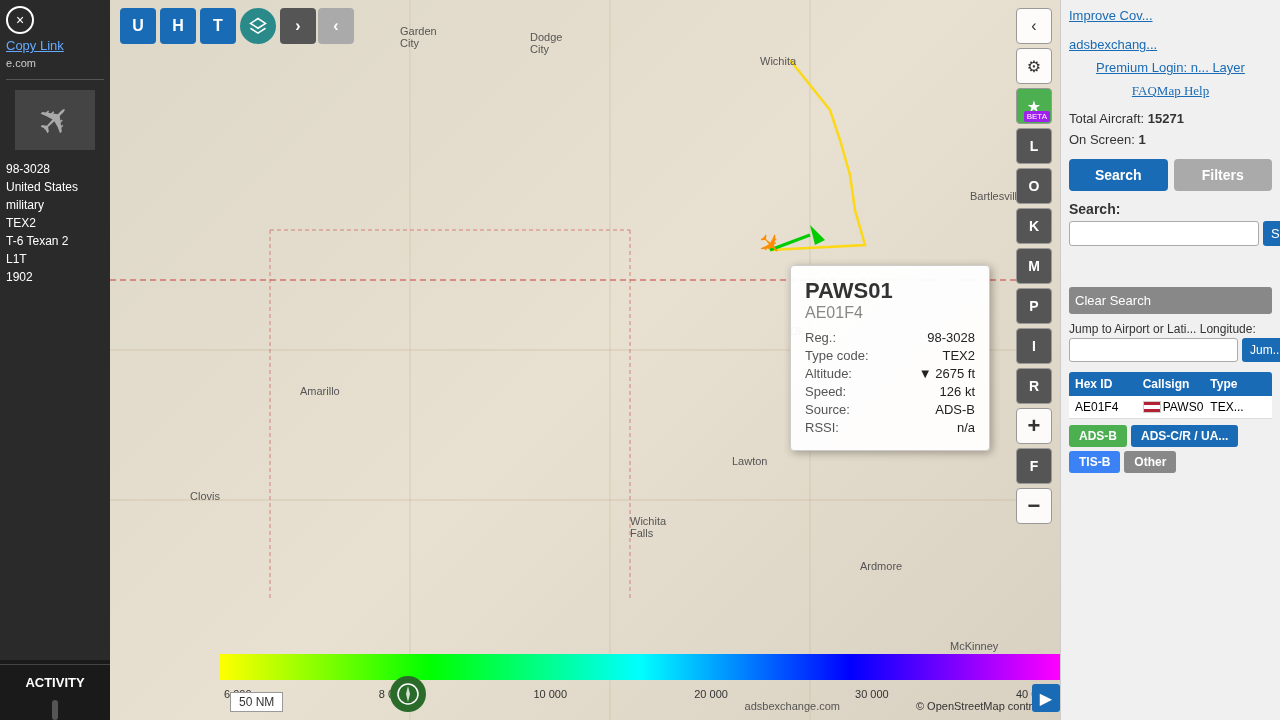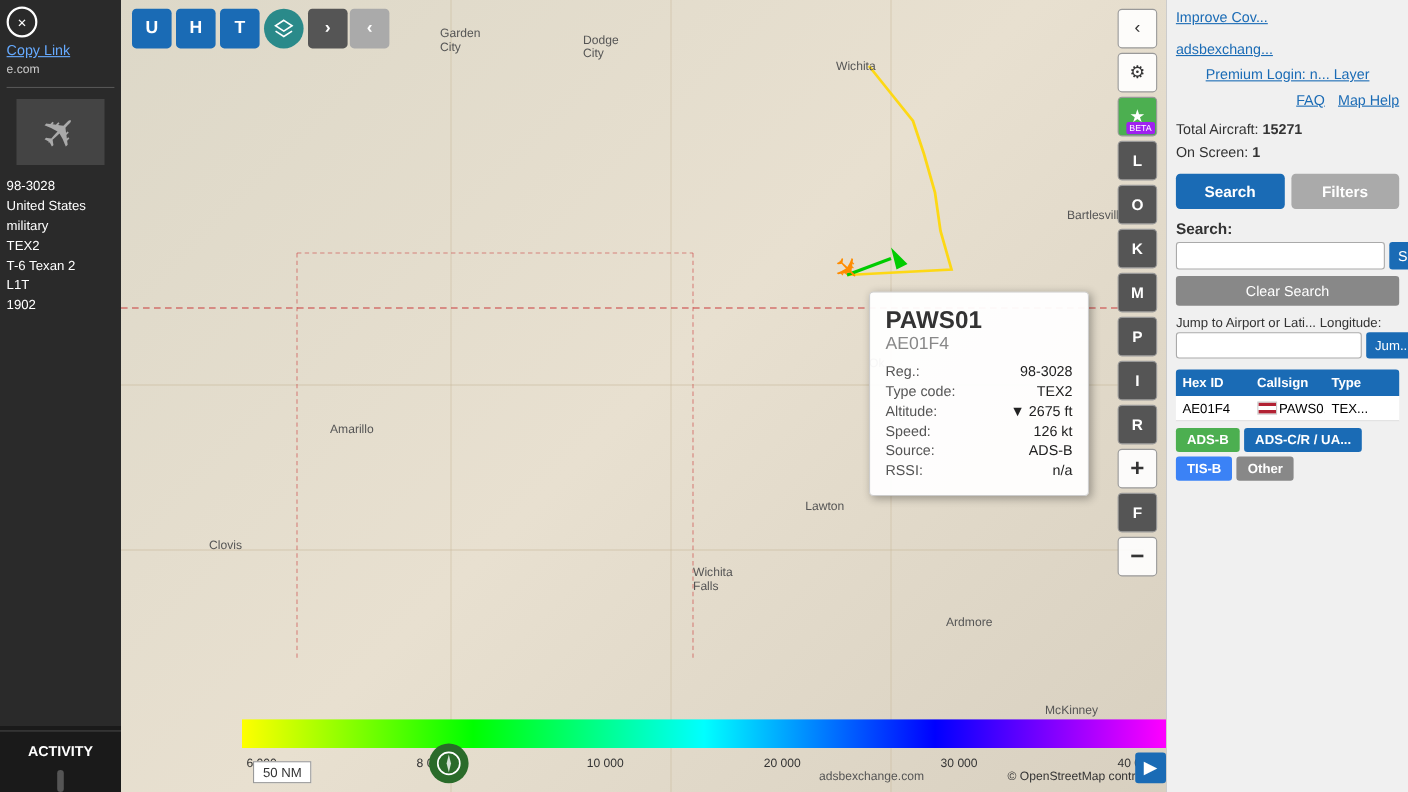--- a/index.html
+++ b/index.html
@@ -322,23 +322,24 @@
     .panel-premium {
       font-size: 13px;
       color: #1a6bb5;
       text-decoration: underline;
       cursor: pointer;
       margin-bottom: 8px;
       text-align: center;
     }
     .panel-nav-links {
       display: flex;
-      gap: 12px;
+      gap: 0;
       margin-bottom: 10px;
-      justify-content: flex-end;
+      justify-content: center;
+      font-family: Liberation Serif, serif;
     }
     .panel-nav-link {
       color: #1a6bb5;
       text-decoration: underline;
       font-size: 13px;
       cursor: pointer;
     }
     .panel-stats {
       font-size: 13px;
       color: #333;
@@ -391,21 +392,22 @@
     .panel-clear-btn {
       width: 100%;
       padding: 6px;
       background: #888;
       color: #fff;
       border: none;
       border-radius: 3px;
       font-size: 13px;
       cursor: pointer;
       margin-bottom: 8px;
-      text-align: center;
+      text-align: left;
+      margin-top: 35px;
     }
     .panel-jump-label {
       font-size: 12px;
       color: #333;
       margin-bottom: 2px;
     }
     .panel-jump-row {
       display: flex;
       gap: 4px;
       margin-bottom: 10px;

